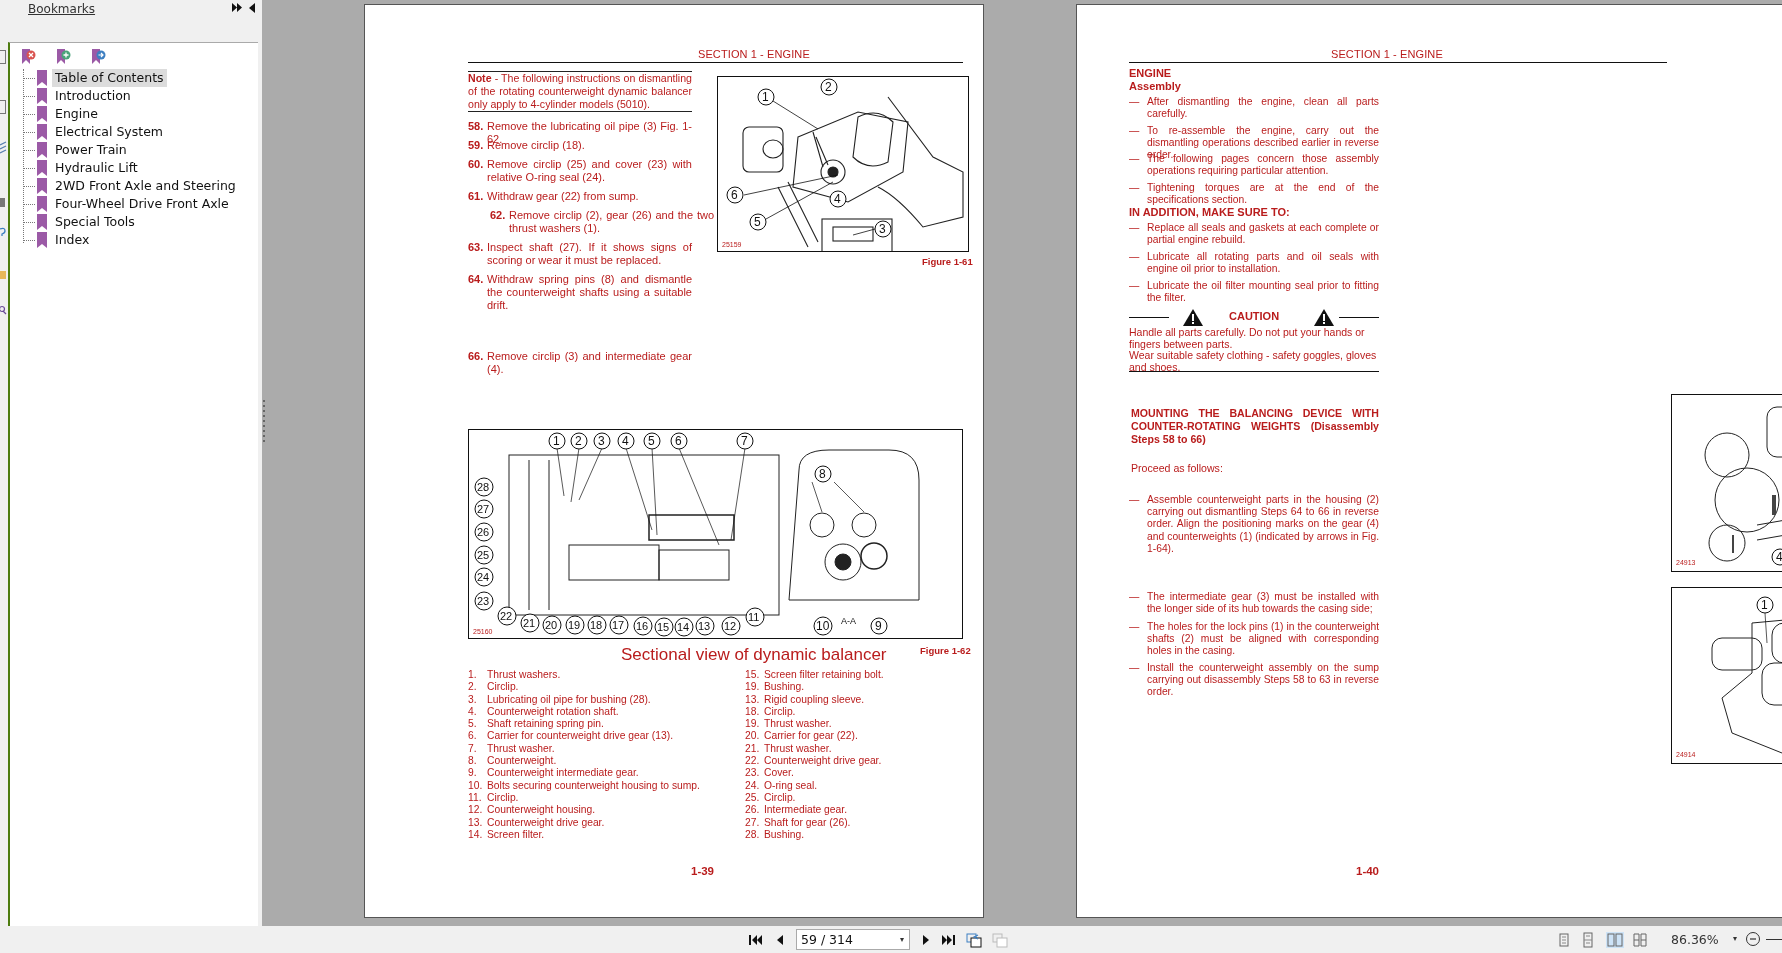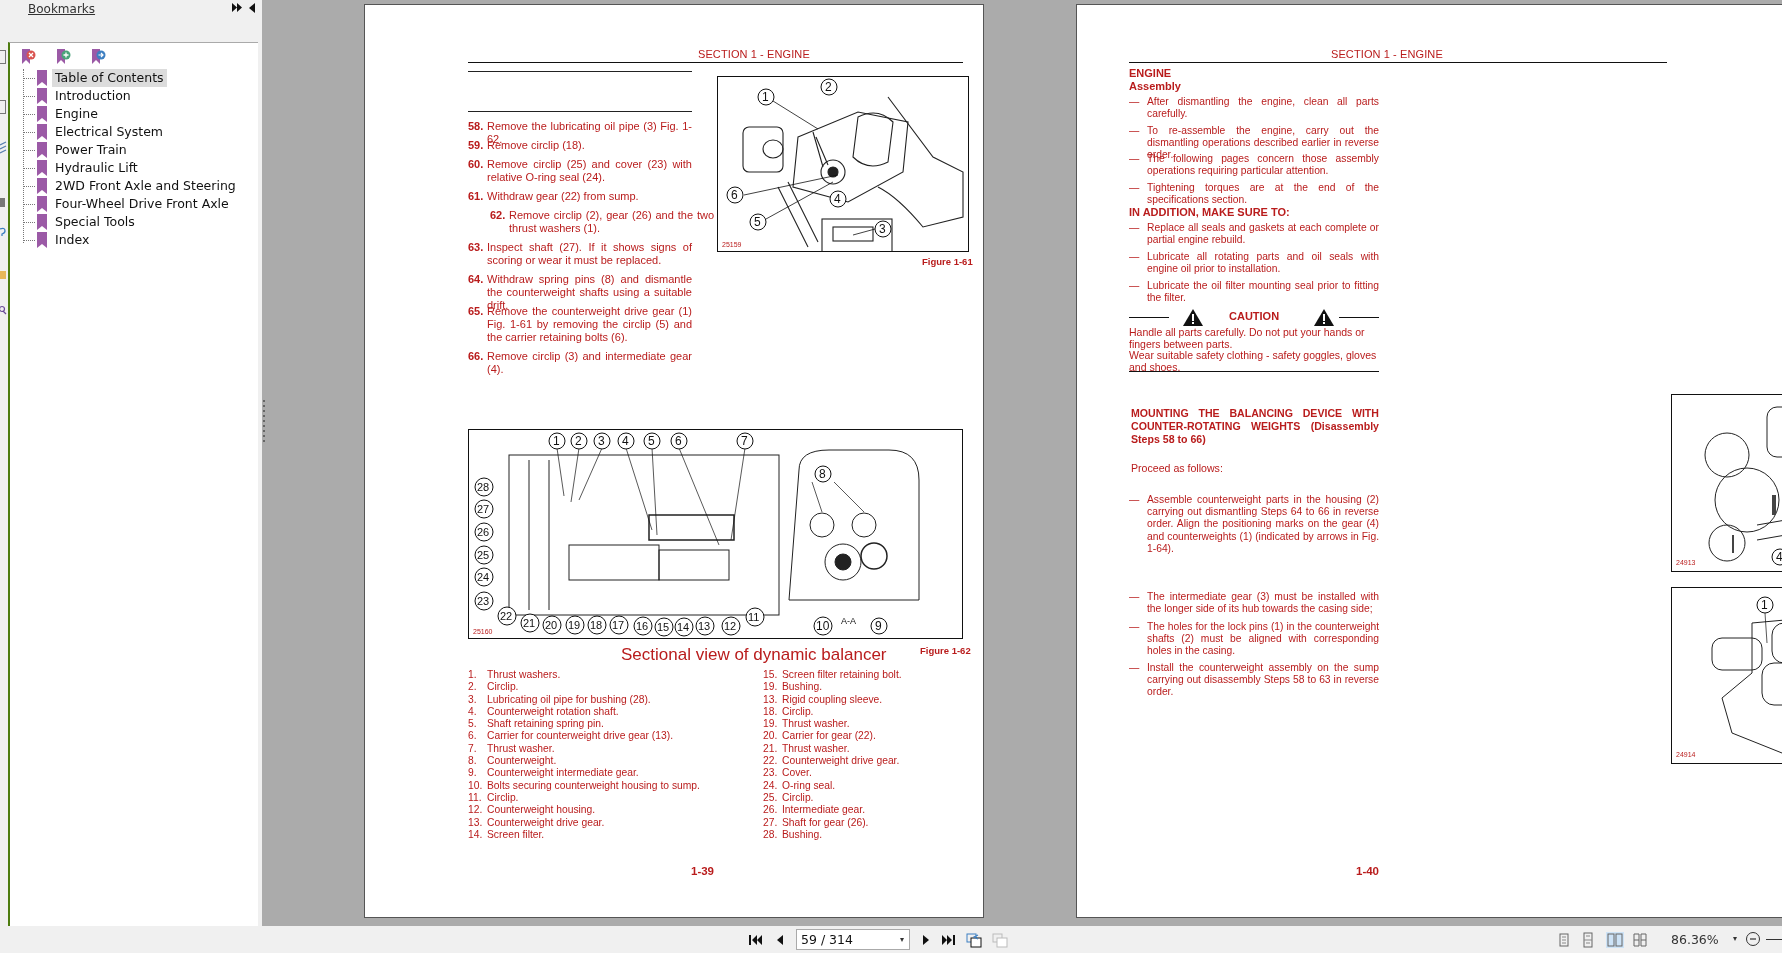--- a/index.html
+++ b/index.html
@@ -244,20 +244,23 @@
             <rect x="0" y="40" width="2" height="2"></rect>
       </g>
         </svg>
     </div>
 
     <div class="page page-left">
       <div class="section-hdr" style="left:333px;top:43px;">SECTION 1 - ENGINE</div>
       <div class="rule" style="left:103px;top:57px;width:495px;"></div>
 
       <div class="rule-thin" style="left:103px;top:66px;width:224px;border-top-width:1.5px;"></div>
+      <div class="note" style="left:103px;top:67px;width:224px;">
+        <b>Note</b><span> - The following instructions on dismantling of the rotating counterweight dynamic balancer only apply to 4-cylinder models (5010).</span>
+      </div>
       <div class="rule-thin" style="left:103px;top:106px;width:224px;border-top-width:1.5px;"></div>
 
       <div class="step" style="left:103px;top:115px;width:224px;">
           <span class="num">58.</span>
           <span class="txt">Remove the lubricating oil pipe (3) Fig. 1-62.</span>
         </div>
       <div class="step" style="left:103px;top:134px;width:224px;">
           <span class="num">59.</span>
           <span class="txt">Remove circlip (18).</span>
         </div>
@@ -273,24 +276,20 @@
           <span class="num">62.</span>
           <span class="txt">Remove circlip (2), gear (26) and the two thrust washers (1).</span>
         </div>
       <div class="step" style="left:103px;top:236px;width:224px;">
           <span class="num">63.</span>
           <span class="txt">Inspect shaft (27). If it shows signs of scoring or wear it must be replaced.</span>
         </div>
       <div class="step" style="left:103px;top:268px;width:224px;">
           <span class="num">64.</span>
           <span class="txt">Withdraw spring pins (8) and dismantle the counterweight shafts using a suitable drift.</span>
-        </div>
-      <div class="step" style="left:103px;top:300px;width:224px;">
-          <span class="num">65.</span>
-          <span class="txt">Remove the counterweight drive gear (1) Fig. 1-61 by removing the circlip (5) and the carrier retaining bolts (6).</span>
         </div>
       <div class="step" style="left:103px;top:345px;width:224px;">
           <span class="num">66.</span>
           <span class="txt">Remove circlip (3) and intermediate gear (4).</span>
         </div>
 
       <div class="figure" style="left:352px;top:71px;width:252px;height:176px;">
         <svg width="252" height="176" viewBox="0 0 252 176">
           <g fill="none" stroke="#222" stroke-width="1.1">
             <path d="M80 60 L140 35 L190 45 L185 95 L130 125 L75 110Z"></path>
@@ -480,21 +479,21 @@
           </div>
         <div class="legend-row">
             <span class="n">13.</span>
             <span class="t">Counterweight drive gear.</span>
           </div>
         <div class="legend-row">
             <span class="n">14.</span>
             <span class="t">Screen filter.</span>
           </div>
       </div>
-      <div class="legend-col" style="left:398px;top:664px;width:220px;">
+      <div class="legend-col" style="left:380px;top:664px;width:220px;">
         <div class="legend-row">
             <span class="n">15.</span>
             <span class="t">Screen filter retaining bolt.</span>
           </div>
         <div class="legend-row">
             <span class="n">19.</span>
             <span class="t">Bushing.</span>
           </div>
         <div class="legend-row">
             <span class="n">13.</span>

